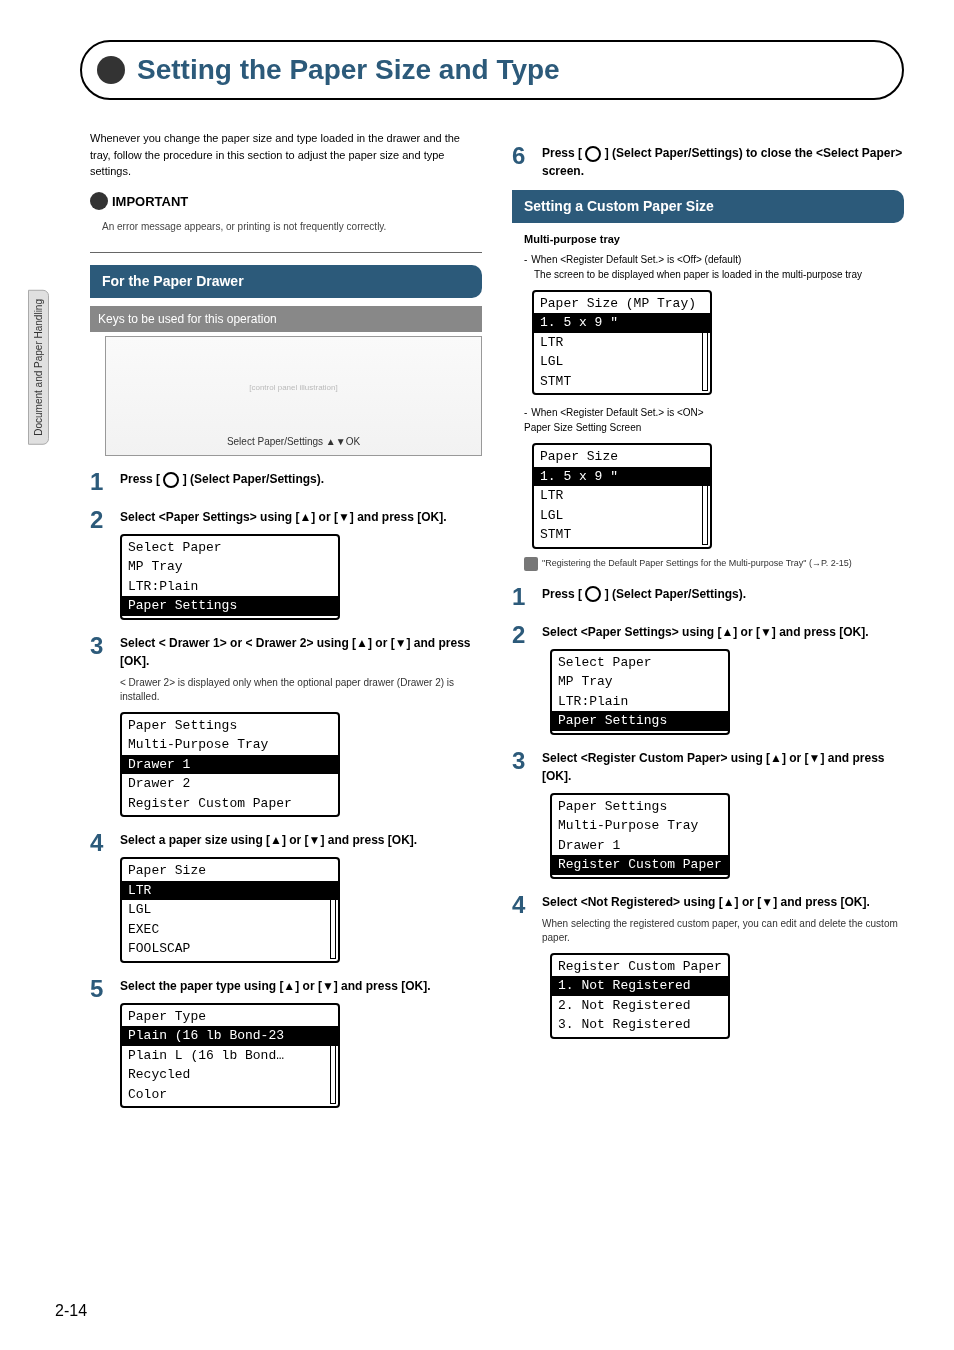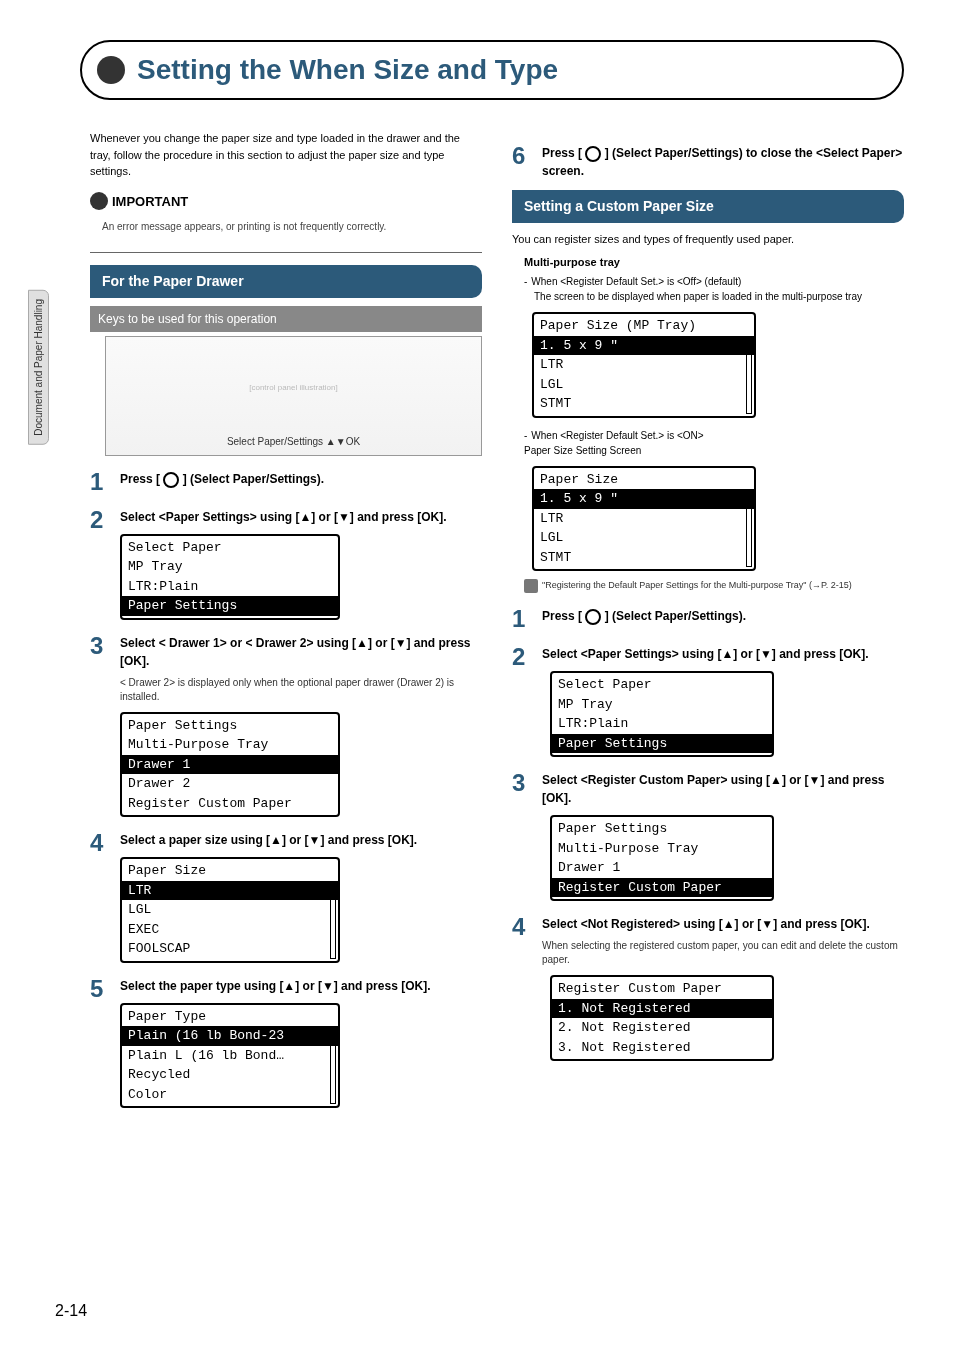--- a/index.html
+++ b/index.html
@@ -156,38 +156,38 @@
   .lcd .row.title { font-weight: normal; }
   .lcd .row.hl {
     background: #000;
     color: #fff;
   }
   .lcd .scrollbar {
     position:absolute;
     right:2px; top:22px; bottom:2px;
     width:6px; border:1px solid #000;
   }
-  .lcd.small { width: 224px; margin-left: 8px; }
+  .lcd.small { width: 180px; margin-left: 8px; }
   .xref { display:flex; gap:4px; font-size:9px; color:#333; margin-top:8px; align-items:flex-start; }
   .xref-icon { width:14px; height:14px; background:#777; border-radius:2px; flex-shrink:0; }
   .sub { margin-left: 12px; margin-top:6px; }
   .sub .sub-title { font-weight:bold; font-size:11px; }
   .sub .bullet { font-size:10px; margin-top:4px; display:flex; gap:4px;}
   .sub .bullet::before { content:"-"; }
   .page-num { position:absolute; bottom:30px; left:55px; font-size:16px; }
 </style>
 </head>
 <body>
 
 <div class="side-tab">Document and Paper Handling</div>
 
 <div class="page">
   <div class="title-band">
     <span class="dot"></span>
-    <h1>Setting the When Size and Type</h1>
+    <h1>Setting the Paper Size and Type</h1>
   </div>
 
   <div class="columns">
 
     <div class="col">
       <p>Whenever you change the paper size and type loaded in the drawer and the tray, follow the procedure in this section to adjust the paper size and type settings.</p>
 
       <div class="important-label">
         <span class="text">IMPORTANT</span>
         <span class="important-line"></span>
@@ -271,21 +271,20 @@
 
     <div class="col">
       <div class="step">
         <div class="step-num">6</div>
         <div class="step-body">
           <span class="step-title">Press [ <span class="circle-btn"></span> ]  (Select Paper/Settings) to close the &lt;Select Paper&gt; screen.</span>
         </div>
       </div>
 
       <div class="section-header">Setting a Custom Paper Size</div>
-      <p>You can register sizes and types of frequently used paper.</p>
 
       <div class="sub">
         <p class="sub-title">Multi-purpose tray</p>
         <div class="bullet">
             <span>When &lt;Register Default Set.&gt; is &lt;Off&gt; (default)</span>
           </div>
         <div style="font-size:10px; margin-left:10px;">The screen to be displayed when paper is loaded in the multi-purpose tray</div>
         <div class="lcd small">
           <div class="row title">Paper Size (MP Tray)</div>
           <div class="row hl"> 1. 5 x 9 "</div>

